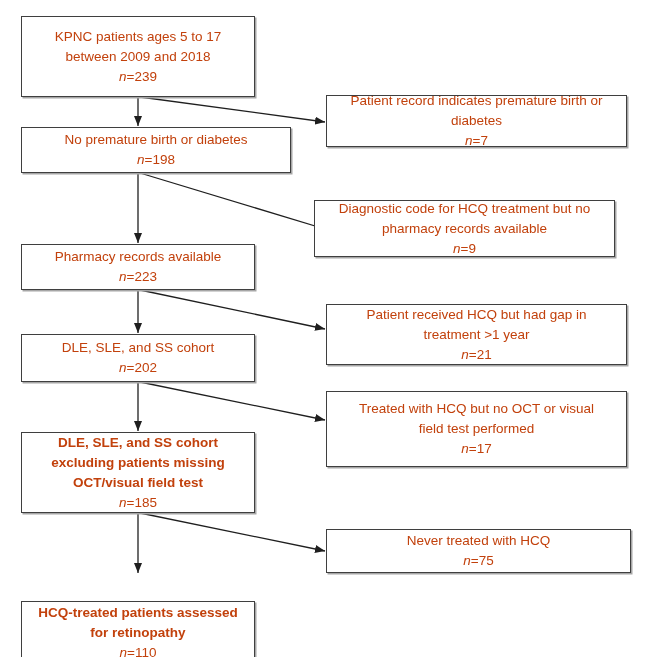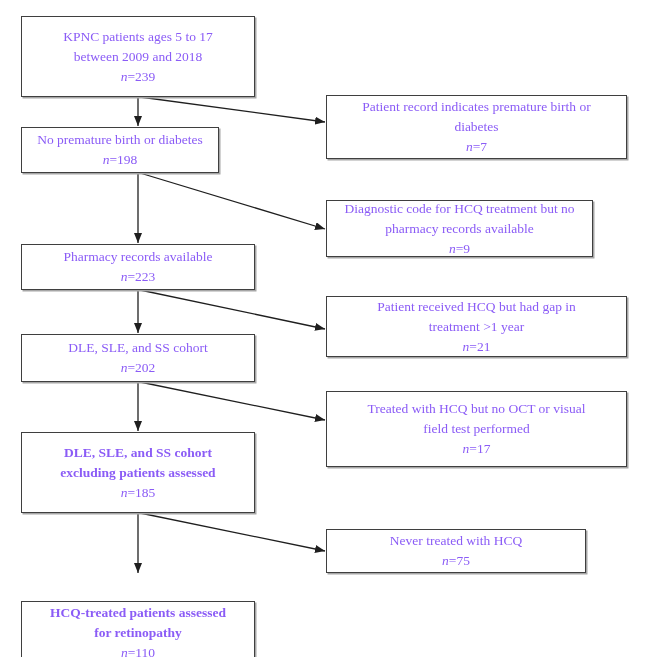--- a/index.html
+++ b/index.html
@@ -1,18 +1,18 @@
 <!DOCTYPE html>
 <html><head>
 <meta charset="utf-8">
 <style>
   html,body{margin:0;padding:0;background:#ffffff;}
   #canvas{
     position:relative;width:651px;height:657px;background:#ffffff;
-    font-family:Liberation Serif, serif;font-size:13.5px;color:#8b5cf6;
+    font-family:Liberation Sans, sans-serif;font-size:13.5px;color:#c2410c;
     overflow:hidden;
   }
   #arrows{position:absolute;left:0;top:0;width:651px;height:657px;pointer-events:none;}
   #arrows line{stroke:#1f1f1f;stroke-width:1.3;}
   .box{
     position:absolute;box-sizing:border-box;background:#ffffff;
     border:1.5px solid #3f3f3f;
     box-shadow:1.5px 1.5px 0 #a6a6a6;
     display:flex;flex-direction:column;justify-content:center;align-items:center;
     text-align:center;line-height:20px;
@@ -46,69 +46,70 @@
     <line x1="140" y1="382" x2="325" y2="420" marker-end="url(#arr)"></line>
     <line x1="140" y1="513" x2="325" y2="551" marker-end="url(#arr)"></line>
   </svg>
 
   <div class="box" style="left:21px;top:16px;width:234px;height:81px">
     <div class="ln">KPNC patients ages 5 to 17</div>
     <div class="ln">between 2009 and 2018</div>
     <div class="ln nline"><span class="it">n</span><span>=239</span></div>
   </div>
 
-  <div class="box" style="left:21px;top:127px;width:198px;height:46px">
+  <div class="box" style="left:21px;top:127px;width:270px;height:46px">
     <div class="ln">No premature birth or diabetes</div>
     <div class="ln nline"><span class="it">n</span><span>=198</span></div>
   </div>
 
   <div class="box" style="left:21px;top:244px;width:234px;height:46px">
     <div class="ln">Pharmacy records available</div>
     <div class="ln nline"><span class="it">n</span><span>=223</span></div>
   </div>
 
   <div class="box" style="left:21px;top:334px;width:234px;height:48px">
     <div class="ln">DLE, SLE, and SS cohort</div>
     <div class="ln nline"><span class="it">n</span><span>=202</span></div>
   </div>
 
   <div class="box bold" style="left:21px;top:432px;width:234px;height:81px">
     <div class="ln">DLE, SLE, and SS cohort</div>
-    <div class="ln">excluding patients assessed</div>
+    <div class="ln">excluding patients missing</div>
+    <div class="ln">OCT/visual field test</div>
     <div class="ln nline"><span class="it">n</span><span>=185</span></div>
   </div>
 
   <div class="box bold" style="left:21px;top:601px;width:234px;height:64px">
     <div class="ln">HCQ-treated patients assessed</div>
     <div class="ln">for retinopathy</div>
     <div class="ln nline"><span class="it">n</span><span>=110</span></div>
   </div>
 
-  <div class="box" style="left:326px;top:95px;width:301px;height:64px">
+  <div class="box" style="left:326px;top:95px;width:301px;height:52px">
     <div class="ln">Patient record indicates premature birth or</div>
     <div class="ln">diabetes</div>
     <div class="ln nline"><span class="it">n</span><span>=7</span></div>
   </div>
 
-  <div class="box" style="left:326px;top:200px;width:267px;height:57px">
+  <div class="box" style="left:314px;top:200px;width:301px;height:57px">
     <div class="ln">Diagnostic code for HCQ treatment but no</div>
     <div class="ln">pharmacy records available</div>
     <div class="ln nline"><span class="it">n</span><span>=9</span></div>
   </div>
 
-  <div class="box" style="left:326px;top:296px;width:301px;height:61px">
+  <div class="box" style="left:326px;top:304px;width:301px;height:61px">
     <div class="ln">Patient received HCQ but had gap in</div>
     <div class="ln">treatment &gt;1 year</div>
     <div class="ln nline"><span class="it">n</span><span>=21</span></div>
   </div>
 
   <div class="box" style="left:326px;top:391px;width:301px;height:76px">
     <div class="ln">Treated with HCQ but no OCT or visual</div>
     <div class="ln">field test performed</div>
     <div class="ln nline"><span class="it">n</span><span>=17</span></div>
   </div>
 
-  <div class="box" style="left:326px;top:529px;width:260px;height:44px">
+  <div class="box" style="left:326px;top:529px;width:305px;height:44px">
     <div class="ln">Never treated with HCQ</div>
     <div class="ln nline"><span class="it">n</span><span>=75</span></div>
   </div>
 
 </div>
 
 </body></html>

